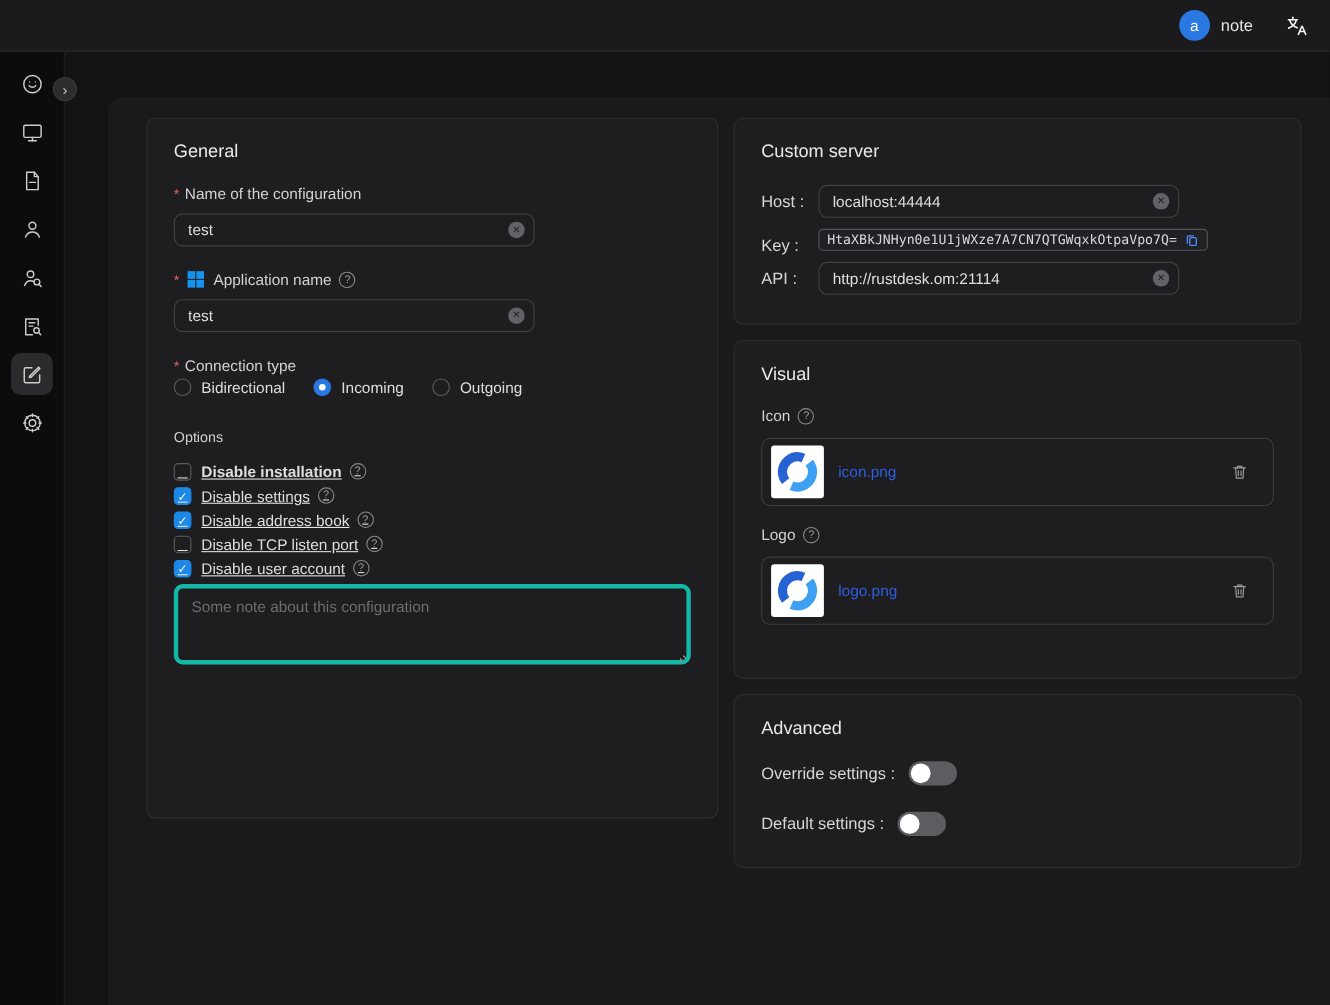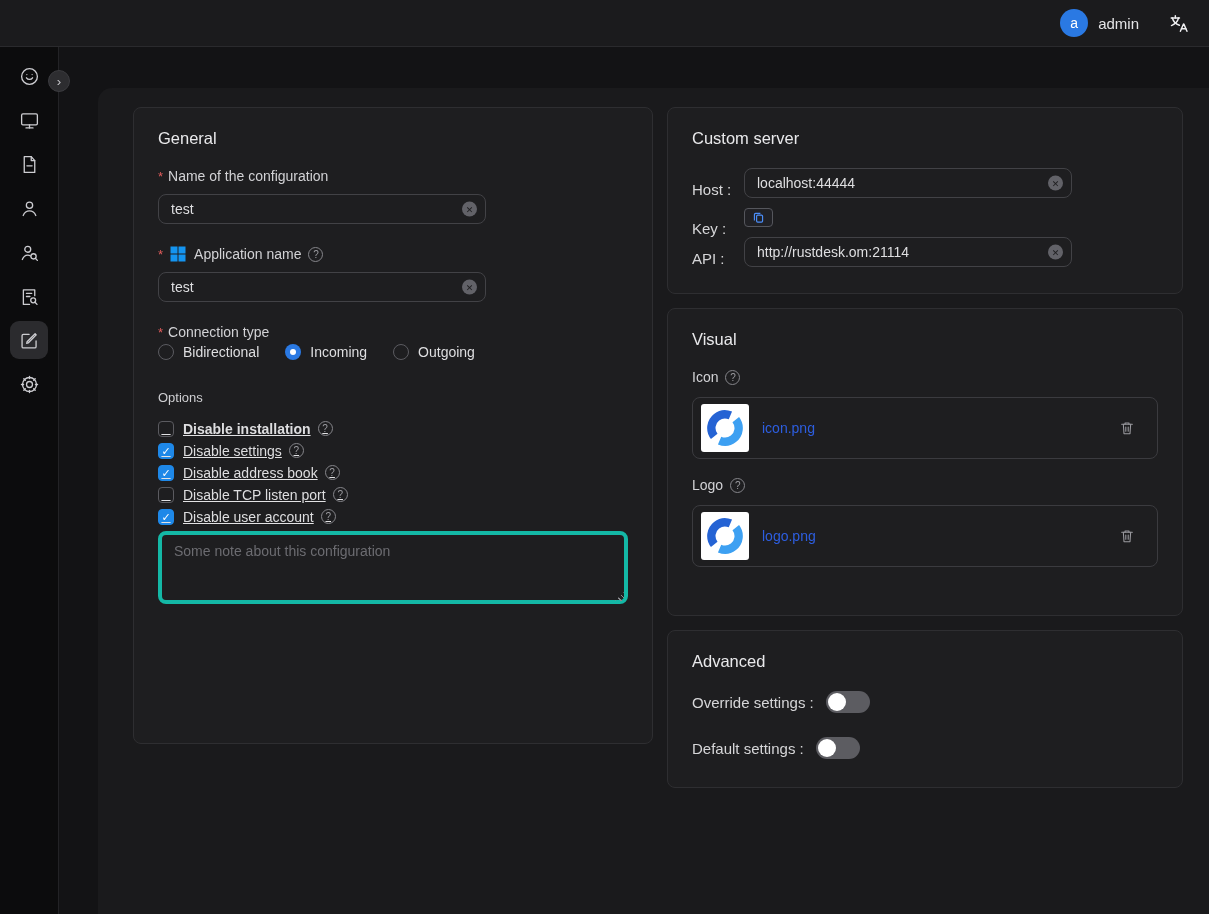--- a/index.html
+++ b/index.html
@@ -76,21 +76,21 @@
   .note-wrap { position:relative; width:470px; }
   .note-area { width:100%; height:73px; background:transparent; border:4px solid #14b8a6;
     border-radius:8px; padding:8px 12px; font-size:14px; color:#dfdfe1; resize:none;
     font-family:Liberation Sans, sans-serif; outline:none; }
   .note-area::placeholder { color:#6c6c71; }
   .resize-handle { position:absolute; right:4px; bottom:7px; width:9px; height:9px;
     background:repeating-linear-gradient(45deg,#8a8a8e 0 1px,transparent 1px 4px);
     clip-path:polygon(100% 0,0 100%,100% 100%); }
 
   
-  .srv-row { display:flex; align-items:flex-end; margin-bottom:10px; }
+  .srv-row { display:flex; align-items:center; margin-bottom:10px; }
   .srv-label { width:52px; font-size:15px; color:#d6d6d8; flex-shrink:0; }
   .key-box { display:flex; align-items:center; gap:7px; background:#212125;
     border:1px solid #55565c; border-radius:4px; padding:2px 7px; margin-bottom:10px;
     font-family:"DejaVu Sans Mono","Liberation Mono",monospace; font-size:12px; color:#d9d9db; }
 
   
   .vis-label { font-size:14px; color:#d2d2d5; display:flex; align-items:center; margin:4px 0 12px; }
   .upload-row { border:1px solid #3b3b3f; border-radius:8px; height:62px; display:flex;
     align-items:center; padding:0 22px 0 8px; margin-bottom:18px; }
   .thumb { width:48px; height:48px; background:#fff; border-radius:3px;
@@ -118,21 +118,21 @@
         <circle cx="12" cy="12" r="8.2" fill="none" stroke="#2563d4" stroke-width="5" pathLength="100" stroke-dasharray="42 58" stroke-dashoffset="-50"></circle>
       </g>
     </g>
   </defs>
 </svg>
 
 <header class="header">
   <div class="header-spacer"></div>
   <div class="user-chip">
     <span class="avatar">a</span>
-    <span class="user-name">admin</span>
+    <span class="user-name">note</span>
   </div>
   <div class="lang-btn">
     <svg width="22" height="22" viewBox="0 0 24 24" fill="none" stroke="#f0f0f2" stroke-width="1.6" stroke-linecap="round" stroke-linejoin="round">
       <path d="M3.5 6.5h9"></path>
         <path d="M8 4v2.5"></path>
       <path d="M11.5 6.5C10.6 10.5 7.5 13.4 3.8 14.8"></path>
       <path d="M4.8 6.5c1 3.8 3.7 6.6 7.6 8"></path>
       <path d="M13.5 21l3.4-8h.4l3.4 8"></path>
         <path d="M14.8 18.2h4.6"></path>
     </svg>
@@ -312,20 +312,21 @@
           <div class="srv-row">
             <span class="srv-label">Host :</span>
             <div class="input-wrap" style="margin-bottom:0;">
               <input class="text-input" value="localhost:44444" style="">
               <span class="clear-icon">✕</span>
             </div>
           </div>
           <div class="srv-row" style="margin-bottom:0;">
             <span class="srv-label">Key :</span>
             <span class="key-box">
+              <span>HtaXBkJNHyn0e1U1jWXze7A7CN7QTGWqxkOtpaVpo7Q=</span>
               <span>
                 <svg width="13" height="13" viewBox="0 0 24 24" fill="none" stroke="#4b8df8" stroke-width="2.2" stroke-linejoin="round">
                   <rect x="8.5" y="7.5" width="11" height="13" rx="2"></rect>
                   <path d="M15.5 4.5h-9a2 2 0 0 0-2 2v11"></path>
                 </svg>
               </span>
             </span>
           </div>
           <div class="srv-row" style="margin-bottom:2px;">
             <span class="srv-label">API :</span>

